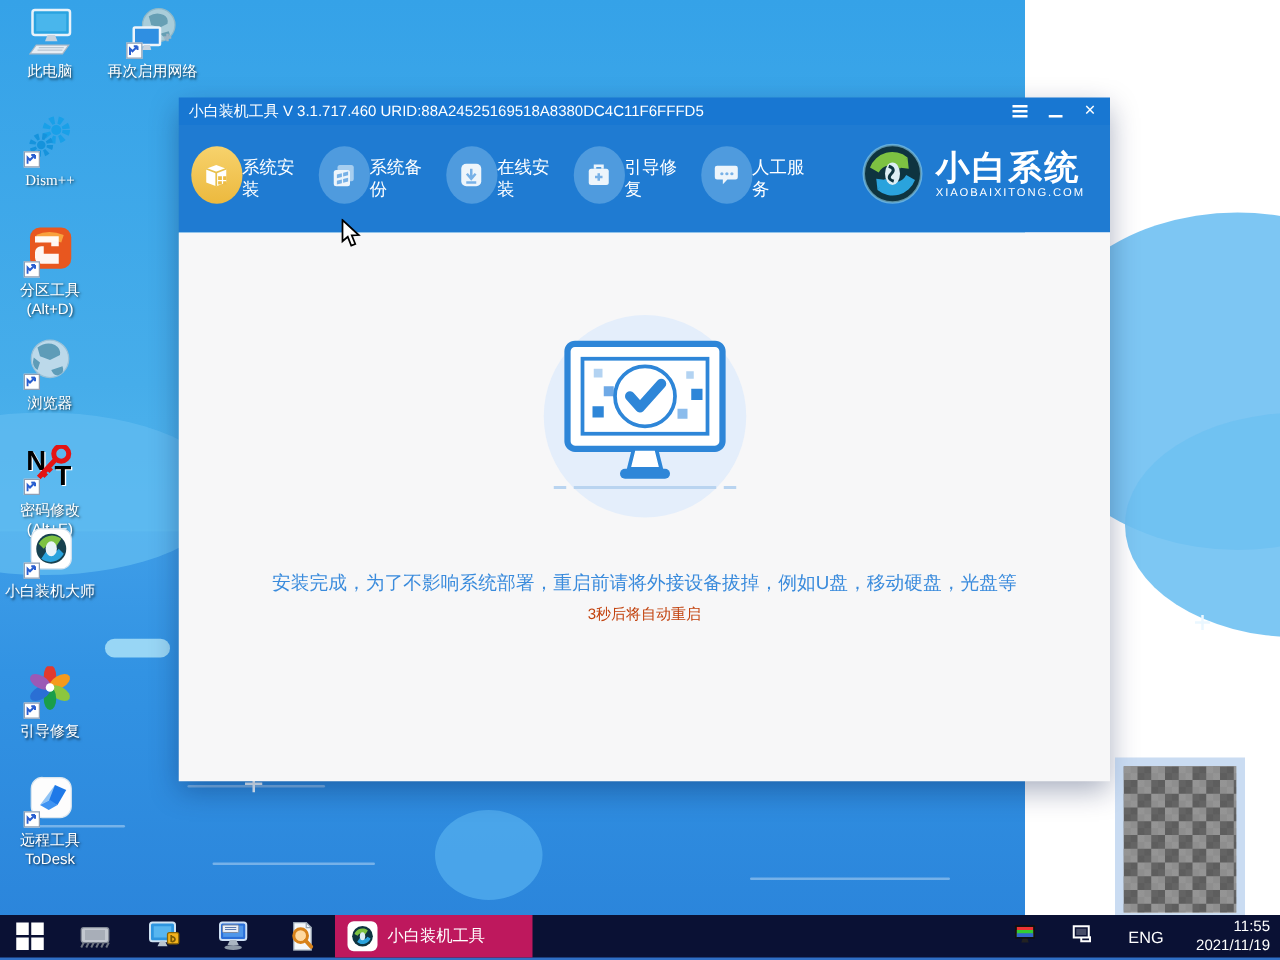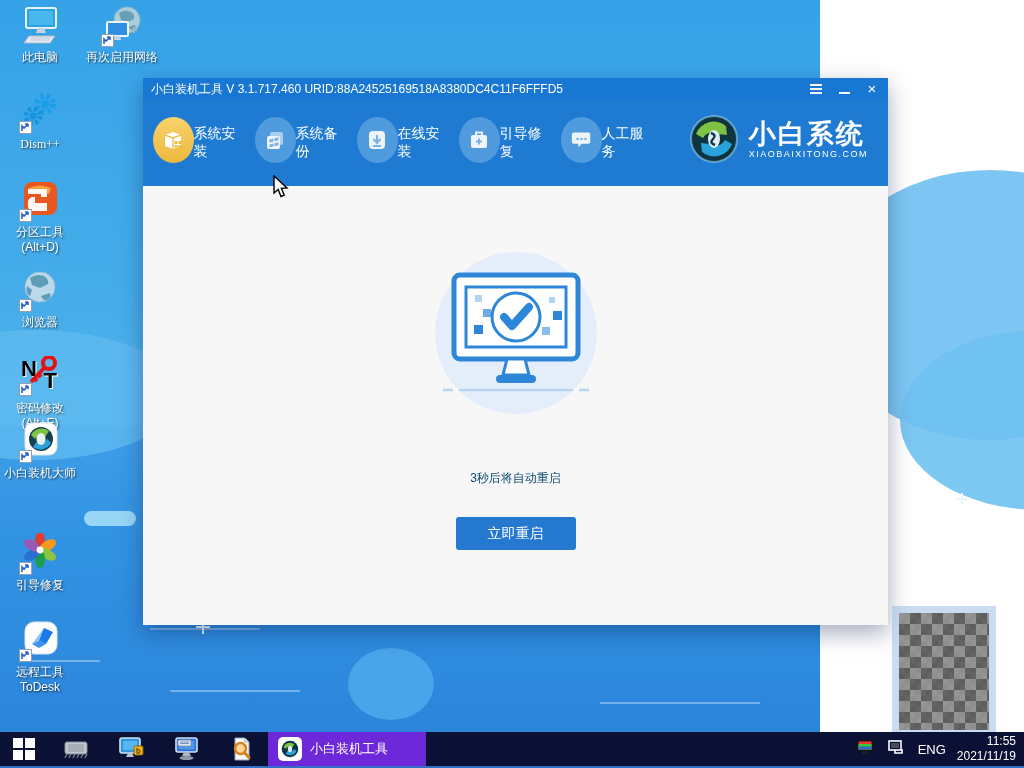--- a/index.html
+++ b/index.html
@@ -53,43 +53,43 @@
   .navitem.active .navcircle { background:linear-gradient(#f7d26c,#ecb93e); }
   .logo { position:absolute; right:20px; top:14px; display:flex; align-items:center; gap:10px; color:#fff; cursor:pointer;}
   .logo .ltxt { display:flex; flex-direction:column; }
   .logo .ltitle { font-size:27px; font-weight:bold; letter-spacing:2px; line-height:30px; }
   .logo .lsub { font-size:9px; font-weight:normal; letter-spacing:1.5px; }
   .content { height:439px; background:#f7f7f8; position:relative; }
   .illus { position:absolute; left:50%; top:66px; transform:translateX(-50%);
     width:162px; height:162px; border-radius:50%; background:#e4eefb;
     display:flex; align-items:center; justify-content:center; }
   .msg { position:absolute; top:271px; width:100%; text-align:center; color:#3a8bdc; font-size:15px; }
-  .sub { position:absolute; top:284px; width:100%; text-align:center; color:#0c4a6e; font-size:12px; }
+  .sub { position:absolute; top:297px; width:100%; text-align:center; color:#c2410c; font-size:12px; }
   .btnrow { position:absolute; top:331px; width:100%; display:flex; justify-content:center; gap:44px; }
   .btn { width:120px; height:33px; background:#2478d0; color:#fff; font-size:14px; border:none;
     border-radius:3px; display:flex; align-items:center; justify-content:center; cursor:pointer; }
   
   #qr { position:absolute; left:899px; top:613px; width:90px; height:117px;
     background-image:
       repeating-conic-gradient(rgba(88,88,88,.85) 0% 25%, rgba(145,145,145,.85) 0% 50%),
       repeating-conic-gradient(#7d7d7d 0% 25%, #a8a8a8 0% 50%);
     background-size:22px 22px, 11px 11px;
     box-shadow:0 0 0 7px rgba(150,185,230,.5); }
   
   #taskbar { position:absolute; left:0; bottom:0; width:1024px; height:36px; background:#0a1134;
     display:flex; align-items:stretch; border-bottom:2px solid #2f6fc5; }
   .startbtn { width:48px; display:flex; align-items:center; justify-content:center; cursor:pointer; }
   .winlogo { display:grid; grid-template-columns:10px 10px; grid-template-rows:10px 10px; gap:2px; }
   .winlogo i { background:#fff; display:block; }
   .tbicon { width:55px; display:flex; align-items:center; justify-content:center; cursor:pointer; }
-  .task { width:158px; background:#6d28d9; display:flex; align-items:center; gap:8px;
+  .task { width:158px; background:#be185d; display:flex; align-items:center; gap:8px;
     padding:0 10px; color:#fff; font-size:13px; cursor:pointer; }
   .task .appbadge { width:24px; height:24px; background:#fff; border-radius:5px;
     display:flex; align-items:center; justify-content:center; }
-  .tray { margin-left:auto; display:flex; align-items:center; gap:11px; color:#fff;
+  .tray { margin-left:auto; display:flex; align-items:center; gap:26px; color:#fff;
     font-size:13px; padding-right:8px; }
   .clock { text-align:right; font-size:12px; line-height:15px; cursor:default; }
   
   #cursor { position:absolute; left:272px; top:175px; z-index:60; }
 </style>
 </head>
 <body>
 
 <div id="desktop">
 
@@ -376,23 +376,23 @@
           <rect x="108" y="28" width="6" height="6" fill="#b3d3f2"></rect>
           <rect x="112" y="42" width="9" height="9" fill="#2e86d8"></rect>
           <rect x="101" y="58" width="8" height="8" fill="#8bbcec"></rect>
           <circle cx="75" cy="48" r="24" fill="#fff" stroke="#2e86d8" stroke-width="3"></circle>
           <path d="M63 48 l8 9 l17 -19" fill="none" stroke="#2e86d8" stroke-width="8" stroke-linecap="round" stroke-linejoin="round"></path>
           <path d="M66 90 h18 l4 16 h-26 z" fill="#fff" stroke="#2e86d8" stroke-width="3"></path>
           <rect x="55" y="106" width="40" height="8" rx="4" fill="#2e86d8"></rect>
           <path d="M2 121 h10 M18 121 h114 M138 121 h10" stroke="#b9d4f0" stroke-width="2.5"></path>
         </svg>
       </div>
+      <div class="msg">安装完成，为了不影响系统部署，重启前请将外接设备拔掉，例如U盘，移动硬盘，光盘等</div>
       <div class="sub">3秒后将自动重启</div>
       <div class="btnrow">
-        <button class="btn">立即重启</button>
       </div>
     </div>
   </div>
 
   <div id="cursor">
     <svg width="18" height="24" viewBox="0 0 18 24">
       <path d="M2 1 L2 18 L6.2 14.4 L9 21.5 L12.2 20.2 L9.4 13.3 L15 13 Z" fill="#fff" stroke="#000" stroke-width="1.4"></path>
     </svg>
   </div>
 

